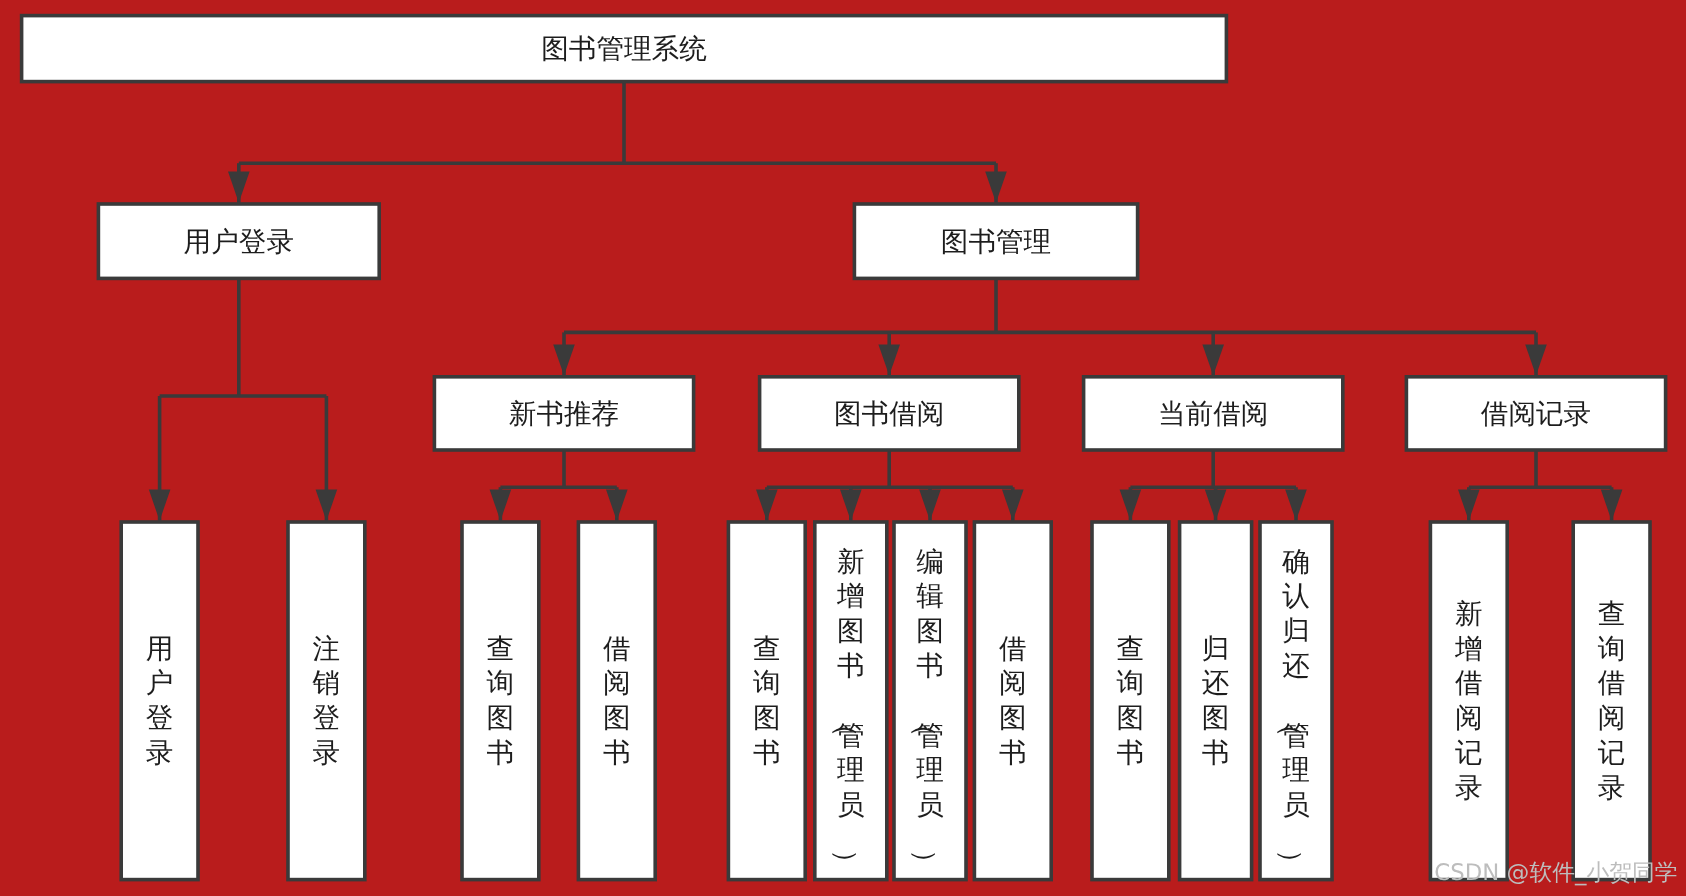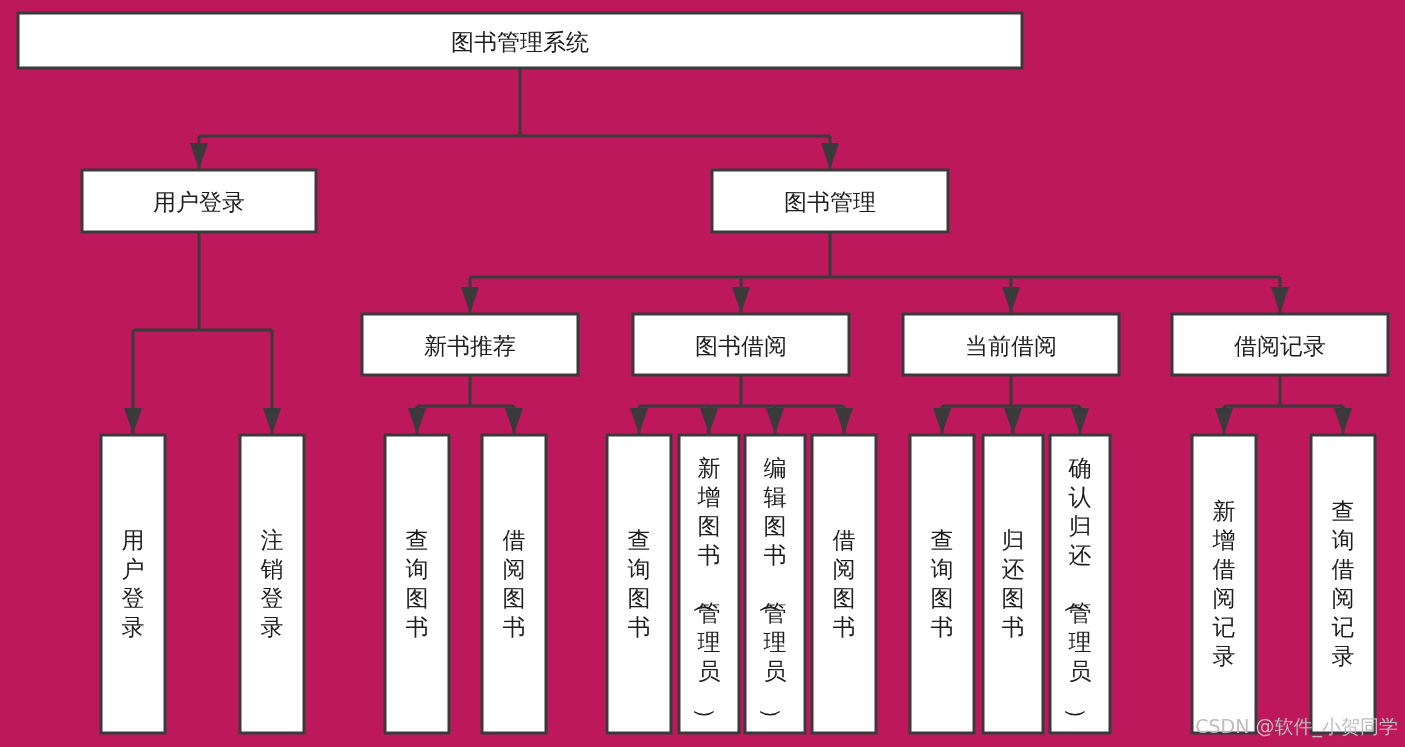--- a/index.html
+++ b/index.html
@@ -8,21 +8,21 @@
     padding: 0;
     background: #ffffff;
   }
   body {
     font-family: "DejaVu Sans", "Liberation Sans", sans-serif;
   }
   #diagram-root {
     position: relative;
     width: 1405px;
     height: 747px;
-    background: #be185d;
+    background: #b91c1c;
     overflow: hidden;
   }
   svg.diagram-canvas {
     position: absolute;
     left: 0;
     top: 0;
     width: 1405px;
     height: 747px;
     display: block;
   }

